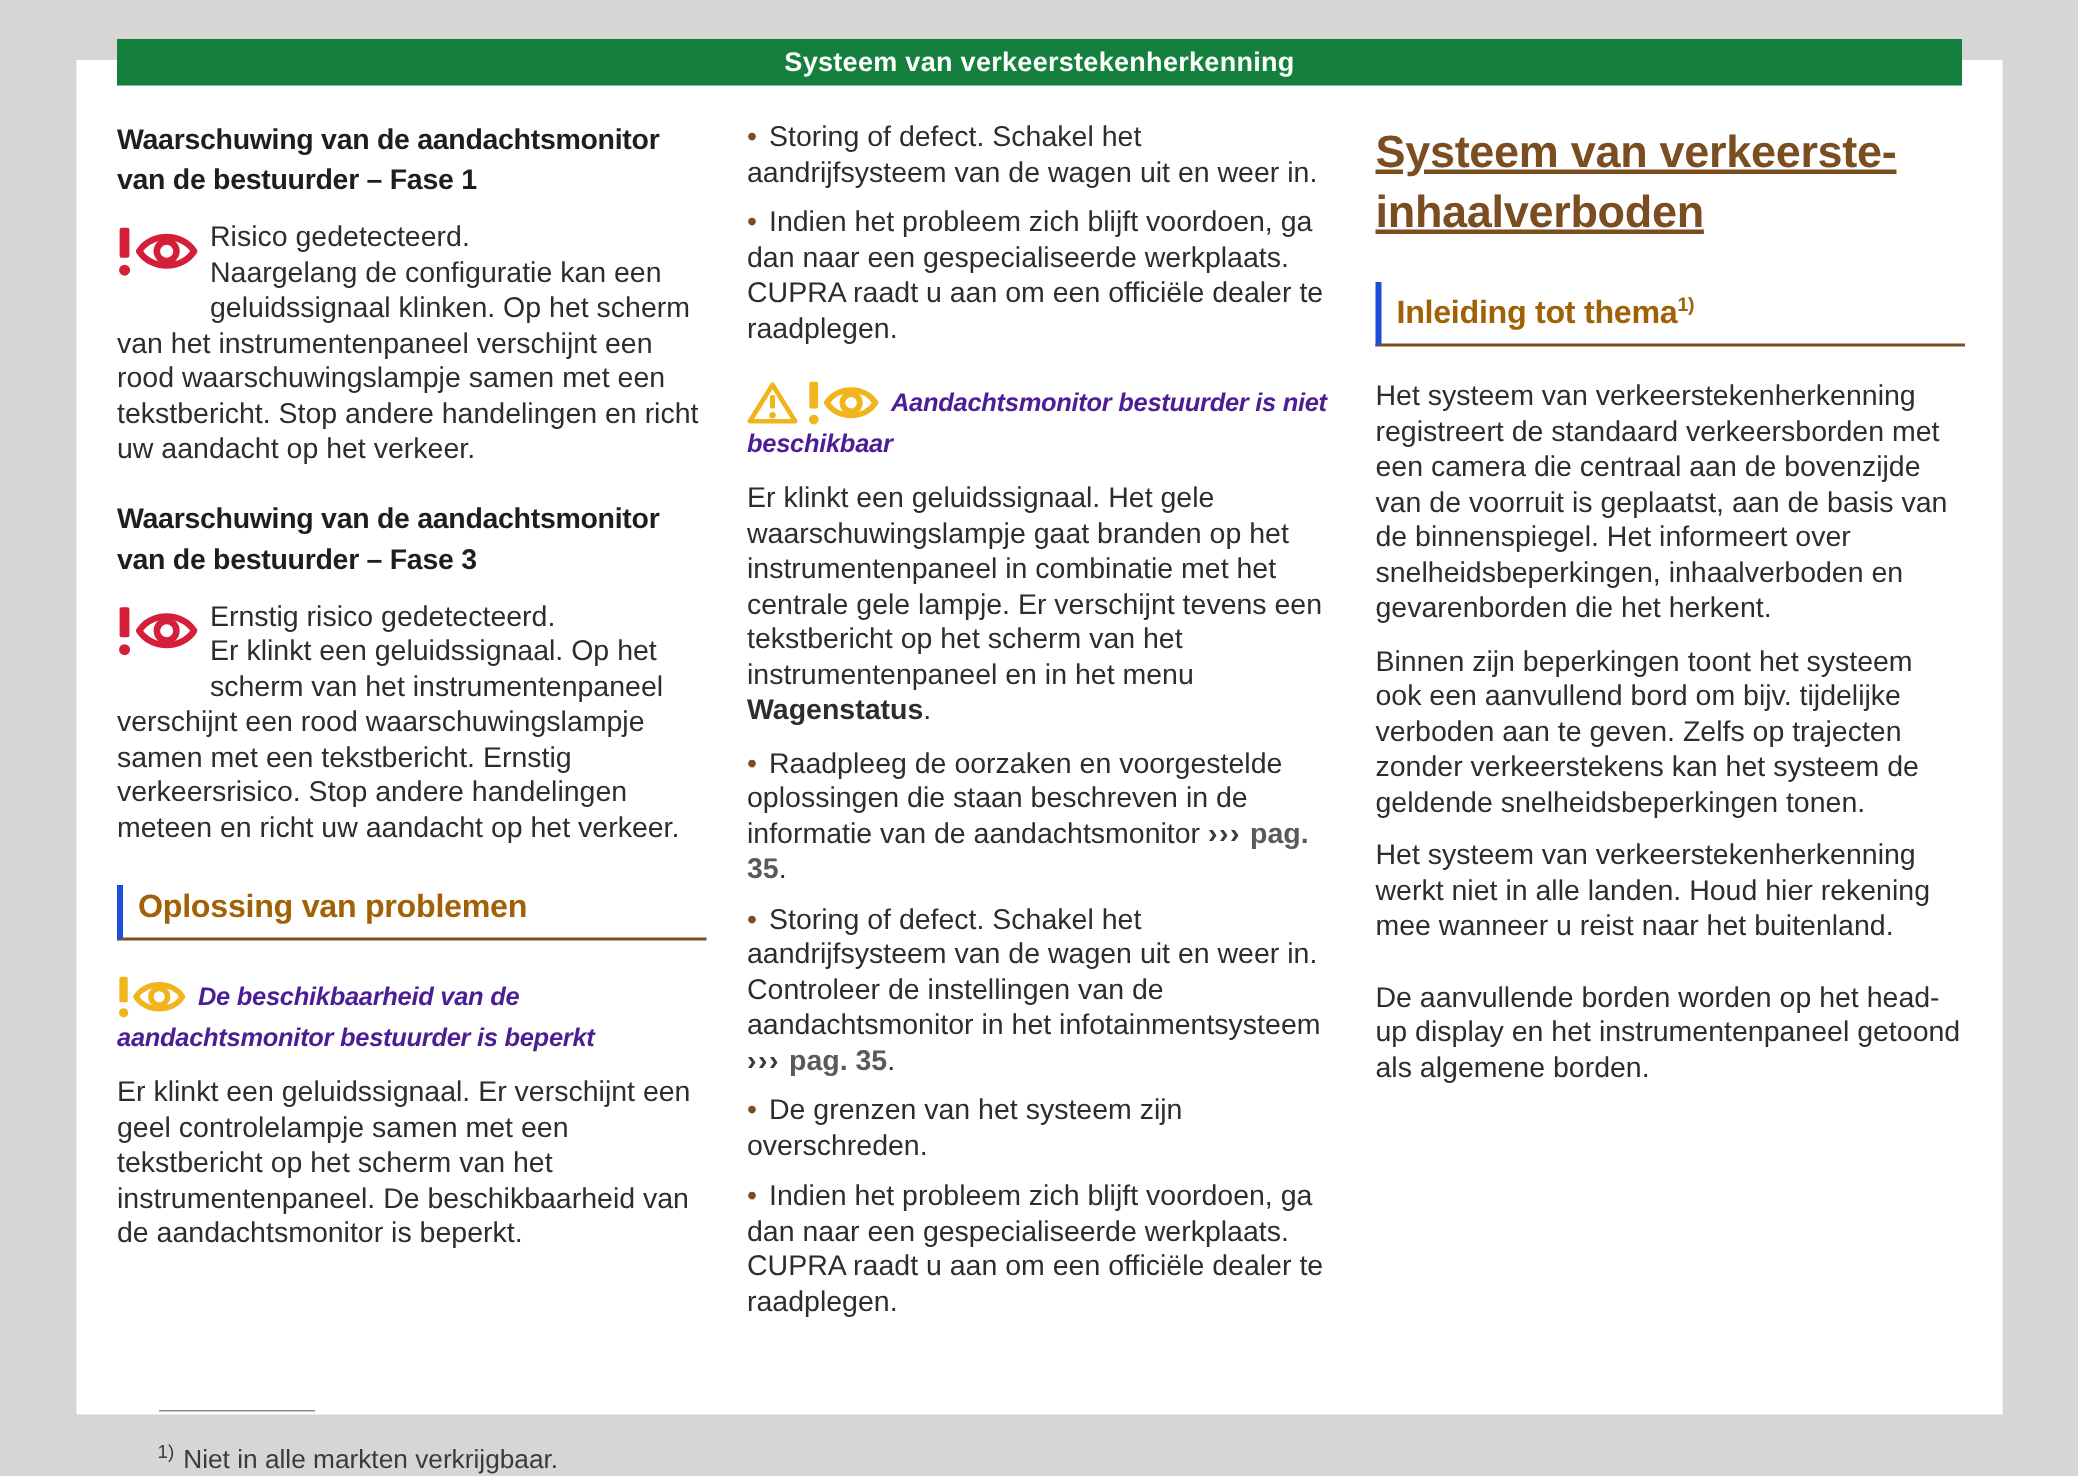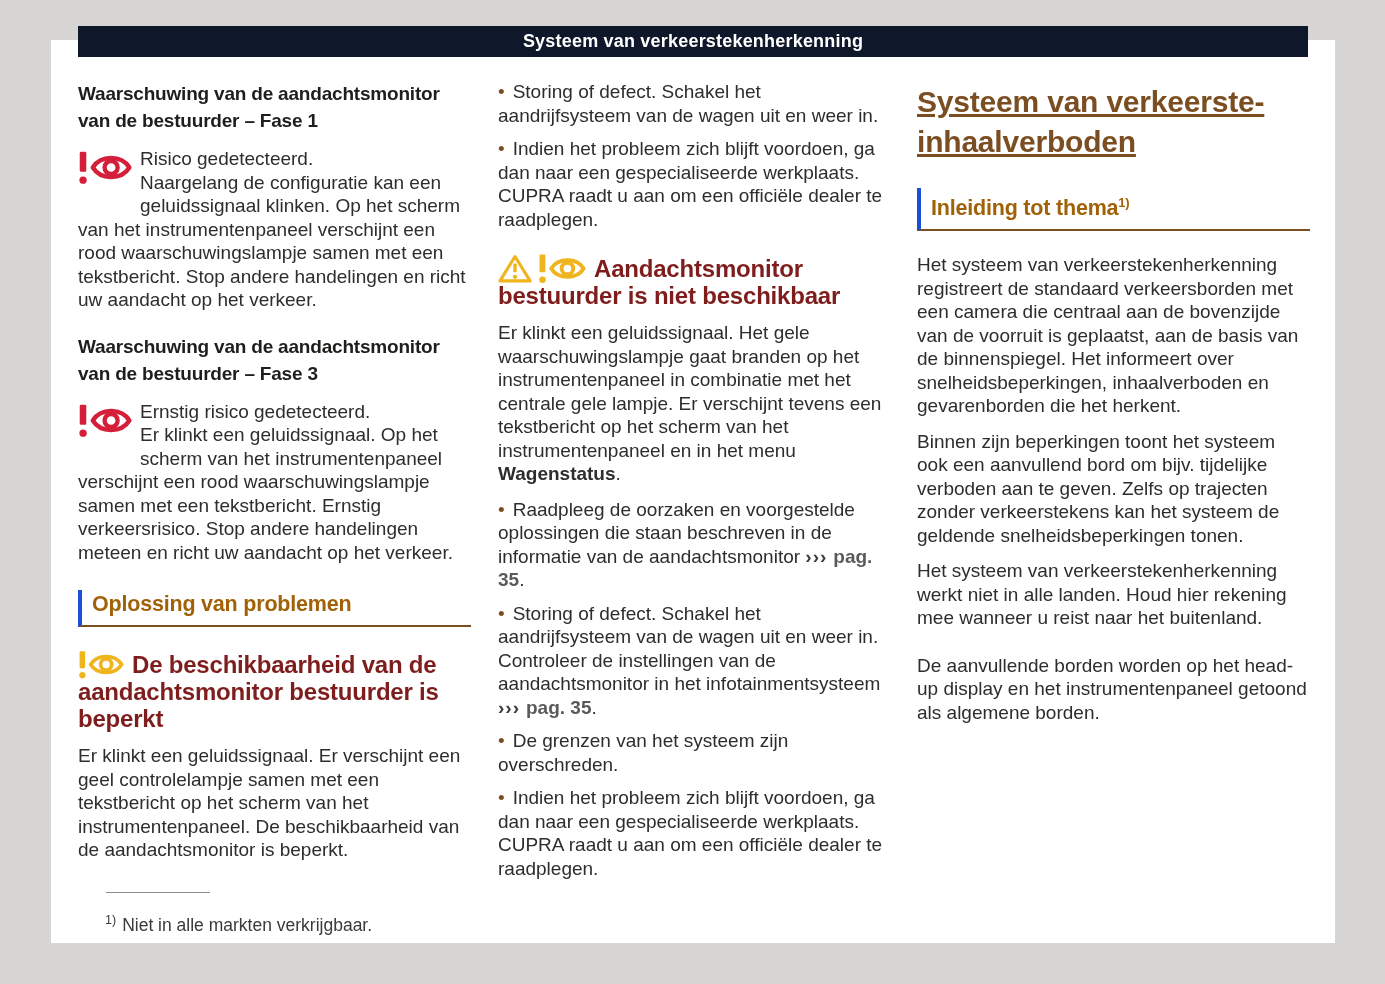--- a/index.html
+++ b/index.html
@@ -12,42 +12,42 @@
     color:#2e2d2b;
   }
   .page{
     position:absolute;left:51px;top:40px;
     width:1284px;height:903px;
     background:#ffffff;
   }
   .header-bar{
     position:absolute;left:78px;top:26px;
     width:1230px;height:31px;
-    background:#0f172a;
+    background:#15803d;
     color:#ffffff;
     font-size:18px;font-weight:700;
     text-align:center;line-height:31px;
     letter-spacing:.2px;
     z-index:3;
   }
   .col{
     position:absolute;top:40px;width:393px;
     font-size:19px;line-height:23.5px;
   }
   .col1{left:27px;}
   .col2{left:447px;}
   .col3{left:866px;top:42px;}
 
   .block-head{
     font-size:19px;line-height:27px;font-weight:700;
     color:#1f1e1c;margin:0 0 13px 0;letter-spacing:-.2px;
   }
   .sub-head{
-    font-size:24px;line-height:27px;font-weight:700;
-    color:#7f1d1d;margin:24px 0 12px 0;letter-spacing:-.2px;
+    font-size:17px;line-height:27px;font-weight:700;
+    color:#4c1d95;margin:24px 0 12px 0;letter-spacing:-.2px;font-style:italic;
   }
   .section-head{
     font-size:21.5px;line-height:25px;font-weight:700;
     color:#a16207;letter-spacing:-.2px;
     border-left:4px solid #1d4ed8;
     border-bottom:2px solid #7b4e22;
     padding:2px 0 8px 10px;
     margin:26px 0 22px 0;
   }
   .head-sup{font-size:13px;font-weight:700;}
@@ -70,21 +70,21 @@
   .svg-eye-sm{width:46px;height:31px;display:block;margin-top:-2px;}
   .svg-eye-md{width:48px;height:33px;display:block;margin-top:-3px;}
   .svg-tri{width:34px;height:31px;display:block;margin-top:-2px;}
 
   .blist{list-style:none;margin:0;padding:0;}
   .blist li{margin:0 0 10px 0;}
   .dot{color:#7b4e22;margin-right:8px;}
   .chev{font-weight:700;color:#3c3b39;letter-spacing:1px;}
   .pageref{font-weight:700;color:#5a5a5c;text-decoration:none;margin-left:6px;cursor:pointer;}
 
-  .footnote{position:absolute;left:27px;top:812px;width:393px;color:#3a3a38;}
+  .footnote{position:absolute;left:27px;top:860px;width:393px;color:#3a3a38;}
   .fn-rule{width:104px;border-top:1.5px solid #8c8c8c;margin:0 0 16px 1px;}
   .fn-text{font-size:17.5px;margin:0;}
   .fn-text sup{font-size:12.5px;margin-right:6px;}
 
   .page-num{
     position:absolute;left:1403px;top:917px;
     font-size:19px;font-weight:700;color:#1c1c1c;
   }
   .defs{position:absolute;width:0;height:0;overflow:hidden;}
 </style>

